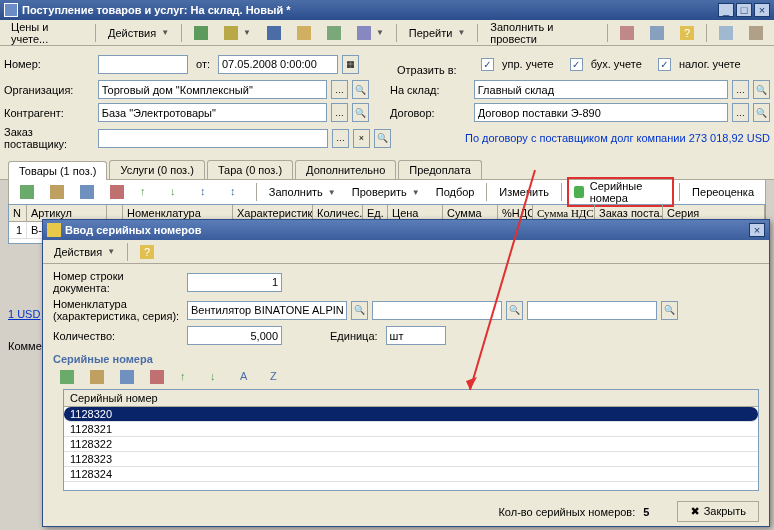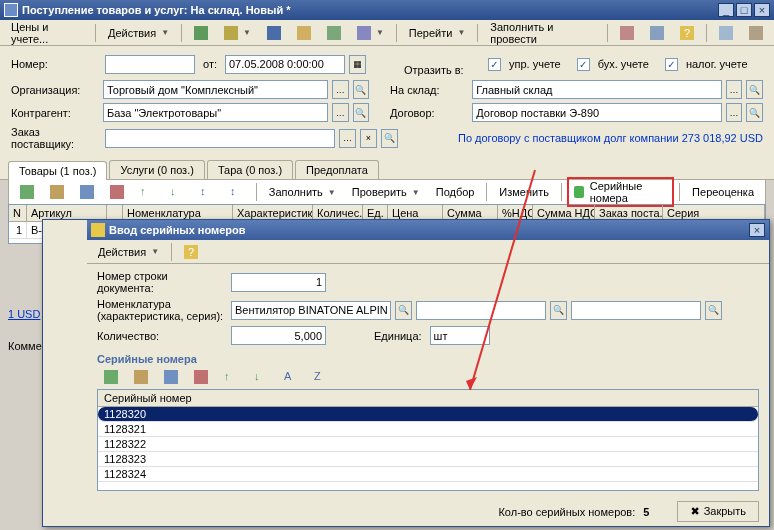--- a/index.html
+++ b/index.html
@@ -5,41 +5,41 @@
 * { box-sizing: border-box; font-family: Tahoma, Arial, sans-serif; font-size: 11px; margin: 0; padding: 0; }
 body { background: #d4d0c8; width: 774px; height: 530px; overflow: hidden; position: relative; }
 .titlebar { background: linear-gradient(#4a6da7, #2c4d8c); color: #fff; height: 20px; display: flex; align-items: center; padding: 0 4px; }
 .titlebar .title { flex: 1; font-weight: bold; }
 .titlebar .winbtn { width: 16px; height: 14px; background: #c0d0e8; border: 1px solid #1a3a6e; margin-left: 2px; text-align: center; line-height: 12px; color: #1a3a6e; cursor: pointer; }
 .toolbar { background: #ece9d8; border-bottom: 1px solid #aca899; padding: 2px 4px; display: flex; align-items: center; gap: 2px; height: 26px; }
 .tbtn { padding: 2px 6px; border: 1px solid transparent; cursor: pointer; display: inline-flex; align-items: center; gap: 3px; }
 .tsep { width: 1px; height: 18px; background: #aca899; margin: 0 3px; }
 .tico { width: 14px; height: 14px; display: inline-block; }
 .tdrop { font-size: 8px; color: #555; margin-left: 2px; }
-.form-area { padding: 6px 11px; background: #ece9d8; }
+.form-area { padding: 6px 4px; background: #ece9d8; }
 .frow { display: flex; align-items: center; margin-bottom: 4px; gap: 4px; }
 .flabel { width: 90px; }
 .input { background: #fff; border: 1px solid #7f9db9; height: 19px; padding: 1px 3px; }
 .inpbtn { width: 17px; height: 19px; background: #ece9d8; border: 1px solid #7f9db9; cursor: pointer; display: inline-flex; align-items: center; justify-content: center; font-size: 9px; }
 .chk { width: 13px; height: 13px; border: 1px solid #7f9db9; background: #fff; display: inline-flex; align-items: center; justify-content: center; margin-right: 4px; font-size: 10px; color: #2c4d8c; }
 .tabs { display: flex; border-bottom: 1px solid #aca899; background: #ece9d8; padding-left: 8px; }
 .tab { padding: 3px 10px; border: 1px solid #aca899; border-bottom: none; background: #ece9d8; margin-right: 2px; cursor: pointer; border-radius: 3px 3px 0 0; }
 .tab.active { background: #fff; position: relative; top: 1px; }
 .subtoolbar { background: #ece9d8; padding: 2px 4px; display: flex; align-items: center; gap: 2px; height: 24px; }
 .grid { background: #fff; border: 1px solid #7f9db9; }
 .grid-header { display: flex; background: #ece9d8; border-bottom: 1px solid #aca899; }
 .gh { border-right: 1px solid #aca899; padding: 2px 4px; overflow: hidden; white-space: nowrap; }
 .grid-row { display: flex; border-bottom: 1px solid #e0e0e0; }
 .gc { border-right: 1px solid #e0e0e0; padding: 2px 4px; overflow: hidden; white-space: nowrap; }
 .highlight-btn { border: 2px solid #e03030 !important; padding: 1px 5px; }
 .arrow-svg { position: absolute; top: 165px; left: 465px; pointer-events: none; z-index: 100; }
-.dialog { position: absolute; top: 219px; left: 42px; width: 728px; height: 308px; background: #ece9d8; border: 1px solid #2c4d8c; box-shadow: 2px 2px 6px rgba(0,0,0,0.4); display: flex; flex-direction: column; padding-left: 44px; }
+.dialog { position: absolute; top: 219px; left: 42px; width: 728px; height: 308px; background: #ece9d8; border: 1px solid #2c4d8c; box-shadow: 2px 2px 6px rgba(0,0,0,0.4); display: flex; flex-direction: column; }
 .dialog .titlebar { background: linear-gradient(#5a7db7, #3c5d9c); }
 .dialog-body { padding: 6px 10px; flex: 1; display: flex; flex-direction: column; }
-.sn-grid { flex: 1; background: #fff; border: 1px solid #7f9db9; margin-top: 2px; overflow: hidden; }
+.sn-grid { flex: 1; background: #fff; border: 1px solid #7f9db9; margin-top: 2px; overflow: hidden; margin-left: 10px; }
 .sn-header { background: #ece9d8; border-bottom: 1px solid #aca899; padding: 2px 6px; }
 .sn-row { padding: 1px 6px; border-bottom: 1px solid #e0e0e0; }
 .sn-row.selected { background: #0a246a; color: #fff; border-radius: 7px; }
 .dialog-footer { display: flex; align-items: center; padding: 4px 10px; gap: 8px; }
 .btn { background: #ece9d8; border: 1px solid #aca899; padding: 3px 12px; cursor: pointer; }
 .link-text { color: #0033cc; text-decoration: underline; cursor: pointer; }
 .grn-ico { width:12px; height:12px; background:#4caf50; display:inline-block; border-radius:2px; }
 </style>
 </head>
 <body>
@@ -158,20 +158,21 @@
     <span class="inpbtn">🔍</span>
     <span style="flex:1;"></span>
     <span style="color:#0033cc;">По договору с поставщиком долг компании 273 018,92 USD</span>
   </div>
 </div>
 
 <div class="tabs">
   <div class="tab active">Товары (1 поз.)</div>
   <div class="tab">Услуги (0 поз.)</div>
   <div class="tab">Тара (0 поз.)</div>
+  <div class="tab">Дополнительно</div>
   <div class="tab">Предоплата</div>
 </div>
 
 <div class="subtoolbar" style="background:#fff; border-left:1px solid #aca899; border-right:1px solid #aca899; margin:0 8px;">
   <span class="tbtn">
       <span class="tico" style="background:#6aaa6a;"></span>
     </span>
   <span class="tbtn">
       <span class="tico" style="background:#c0a060;"></span>
     </span>
@@ -225,21 +226,21 @@
     <div class="gh" style="width:18px;">N</div>
     <div class="gh" style="width:80px;">Артикул</div>
     <div class="gh" style="width:16px;"></div>
     <div class="gh" style="width:110px;">Номенклатура</div>
     <div class="gh" style="width:80px;">Характеристика</div>
     <div class="gh" style="width:50px;">Количес...</div>
     <div class="gh" style="width:25px;">Ед.</div>
     <div class="gh" style="width:55px;">Цена</div>
     <div class="gh" style="width:55px;">Сумма</div>
     <div class="gh" style="width:35px;">%НДС</div>
-    <div class="gh" style="width:62px;">Сумма НДС</div>
+    <div class="gh" style="width:62px;font-family:Liberation Serif, serif;">Сумма НДС</div>
     <div class="gh" style="width:68px;">Заказ поста...</div>
     <div class="gh" style="flex:1;">Серия</div>
   </div>
   <div class="grid-row">
     <div class="gc" style="width:18px;text-align:right;">1</div>
     <div class="gc" style="width:80px;">В-789</div>
     <div class="gc" style="width:16px;"><span class="grn-ico" style="width:10px;height:10px;"></span></div>
     <div class="gc" style="width:110px;">Вентилятор BINAT...</div>
     <div class="gc" style="width:80px;"></div>
     <div class="gc" style="width:50px;text-align:right;">5,000</div>

